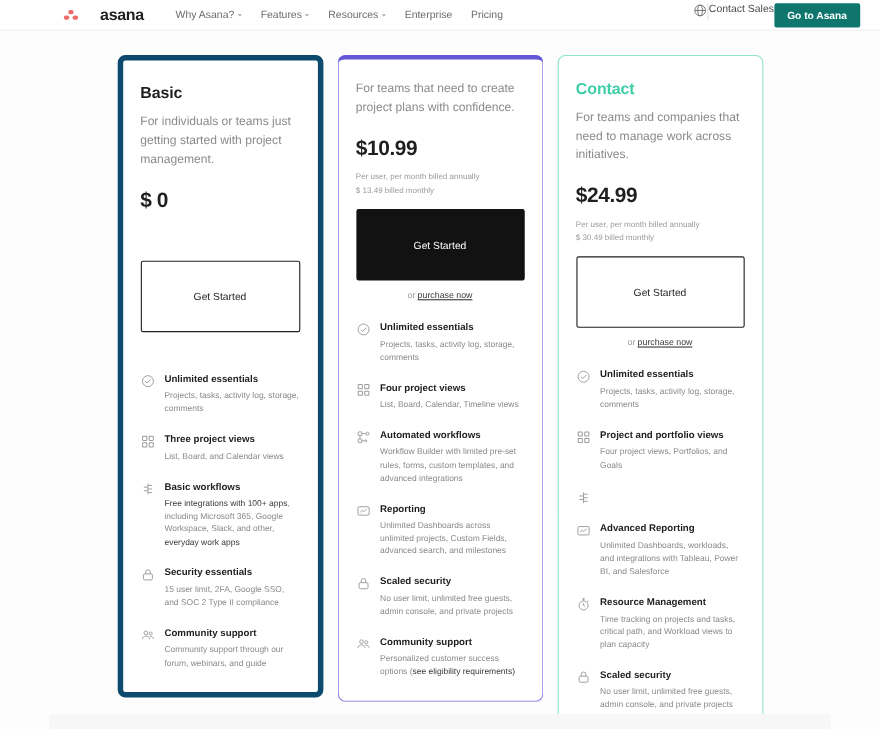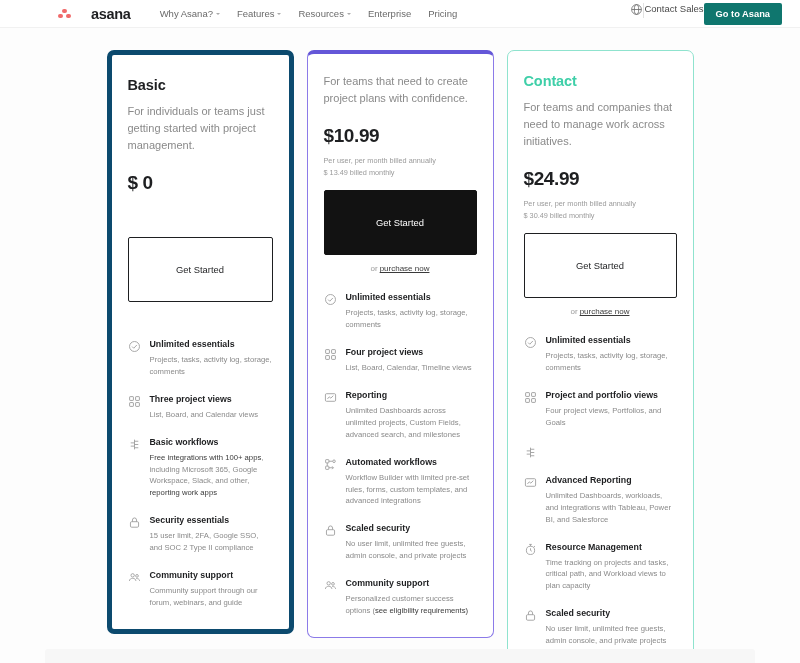--- a/index.html
+++ b/index.html
@@ -256,21 +256,21 @@
                   <line x1="12" y1="3" x2="12" y2="21"></line>
                   <line x1="12" y1="6" x2="19" y2="6"></line>
                   <line x1="12" y1="12" x2="19" y2="12"></line>
                   <line x1="12" y1="18" x2="19" y2="18"></line>
                   <line x1="5" y1="9" x2="12" y2="9"></line>
                   <line x1="5" y1="15" x2="12" y2="15"></line>
                 </svg>
               </span>
               <div>
                 <div class="feat-title">Basic workflows</div>
-                <div class="feat-desc"><a>Free integrations with 100+ apps</a>, including Microsoft 365, Google Workspace, Slack, and other, <a>reporting work apps</a></div>
+                <div class="feat-desc"><a>Free integrations with 100+ apps</a>, including Microsoft 365, Google Workspace, Slack, and other, <a>everyday work apps</a></div>
               </div>
             </div>
             <div class="feature">
               <span class="feat-icon">
                 <svg width="13" height="13" viewBox="0 0 24 24" fill="none" stroke="#9b9b9b" stroke-width="1.6">
                   <rect x="4.5" y="10.5" width="15" height="10.2" rx="2.2"></rect>
                   <path d="M8.2 10.5V7.4a3.8 3.8 0 0 1 7.6 0v3.1"></path>
                 </svg>
               </span>
               <div>
@@ -329,42 +329,42 @@
                 </svg>
               </span>
               <div>
                 <div class="feat-title">Four project views</div>
                 <div class="feat-desc">List, Board, Calendar, Timeline views</div>
               </div>
             </div>
             <div class="feature">
               <span class="feat-icon">
                 <svg width="13" height="13" viewBox="0 0 24 24" fill="none" stroke="#9b9b9b" stroke-width="1.6">
-                  <rect x="2.6" y="5" width="18.8" height="14" rx="2"></rect>
-                  <path d="M6.4 14.6l3.4-3.8 2.8 2.4 4.6-4.6"></path>
-                </svg>
-              </span>
-              <div>
-                <div class="feat-title">Reporting</div>
-                <div class="feat-desc">Unlimited Dashboards across unlimited projects, Custom Fields, advanced search, and milestones</div>
-              </div>
-            </div>
-            <div class="feature">
-              <span class="feat-icon">
-                <svg width="13" height="13" viewBox="0 0 24 24" fill="none" stroke="#9b9b9b" stroke-width="1.6">
                   <rect x="3" y="3" width="6" height="6" rx="1"></rect>
                   <circle cx="18.5" cy="6" r="2.4"></circle>
                   <rect x="3" y="15" width="6" height="6" rx="1"></rect>
                   <path d="M9 6h6.8M6 9v6M9 18h8"></path>
                   <path d="M15 15.4l2.4 2.6-2.4 2.6"></path>
                 </svg>
               </span>
               <div>
                 <div class="feat-title">Automated workflows</div>
                 <div class="feat-desc">Workflow Builder with limited pre-set rules, forms, custom templates, and advanced integrations</div>
+              </div>
+            </div>
+            <div class="feature">
+              <span class="feat-icon">
+                <svg width="13" height="13" viewBox="0 0 24 24" fill="none" stroke="#9b9b9b" stroke-width="1.6">
+                  <rect x="2.6" y="5" width="18.8" height="14" rx="2"></rect>
+                  <path d="M6.4 14.6l3.4-3.8 2.8 2.4 4.6-4.6"></path>
+                </svg>
+              </span>
+              <div>
+                <div class="feat-title">Reporting</div>
+                <div class="feat-desc">Unlimited Dashboards across unlimited projects, Custom Fields, advanced search, and milestones</div>
               </div>
             </div>
             <div class="feature">
               <span class="feat-icon">
                 <svg width="13" height="13" viewBox="0 0 24 24" fill="none" stroke="#9b9b9b" stroke-width="1.6">
                   <rect x="4.5" y="10.5" width="15" height="10.2" rx="2.2"></rect>
                   <path d="M8.2 10.5V7.4a3.8 3.8 0 0 1 7.6 0v3.1"></path>
                 </svg>
               </span>
               <div>

